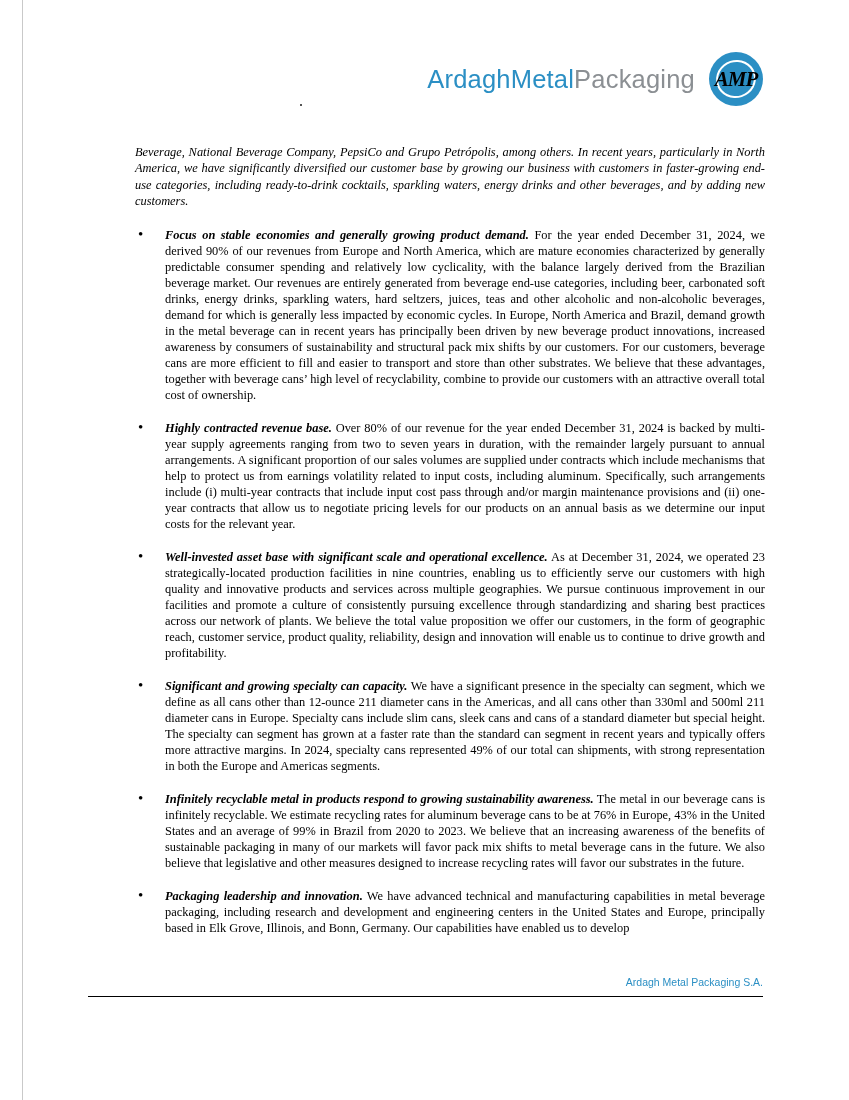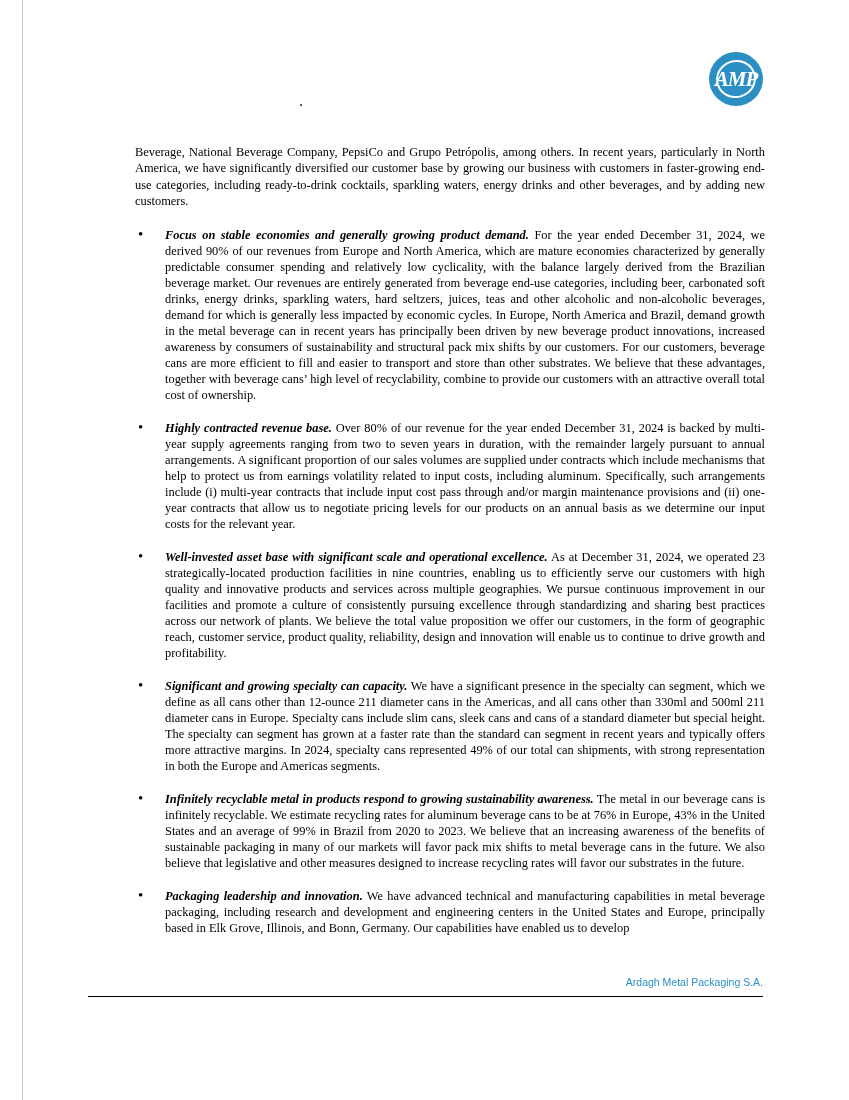--- a/index.html
+++ b/index.html
@@ -77,21 +77,21 @@
   }
   .logo-letters {
     position: absolute;
     left: 0;
     top: 0;
     width: 54px;
     height: 54px;
     display: flex;
     align-items: center;
     justify-content: center;
-    color: #ffffff;
+    color: #000000;
     font-family: "Liberation Serif", serif;
     font-style: italic;
     font-weight: bold;
     font-size: 21px;
     letter-spacing: -1px;
   }
 
   .tiny-dot {
     position: absolute;
     left: 300px;
@@ -107,20 +107,21 @@
     left: 135px;
     top: 144px;
     width: 630px;
   }
   p.para {
     margin: 0 0 0 0;
     font-size: 12.4px;
     line-height: 16.4px;
     text-align: justify;
     text-justify: inter-word;
+    font-style: italic;
   }
   .bullet-list {
     margin: 0;
     padding: 0;
     list-style: none;
   }
   .bullet-item {
     position: relative;
     padding-left: 30px;
     margin-top: 17px;
@@ -171,20 +172,21 @@
 </head>
 <body>
 
 <div class="page">
 
   <div class="left-rule"></div>
   <div class="right-rule"></div>
   <div class="tiny-dot"></div>
 
   <div class="header">
+    <div class="brand-text"><span class="brand-ardagh">Ardagh</span><span class="brand-metal">Metal</span><span class="brand-packaging">Packaging</span></div>
     <div class="logo-mark">
       <div class="logo-letters">AMP</div>
     </div>
   </div>
 
   <div class="content">
 
     <p class="para">Beverage, National Beverage Company, PepsiCo and Grupo Petrópolis, among others. In recent years, particularly in North America, we have significantly diversified our customer base by growing our business with customers in faster-growing end-use categories, including ready-to-drink cocktails, sparkling waters, energy drinks and other beverages, and by adding new customers.</p>
 
     <ul class="bullet-list">

